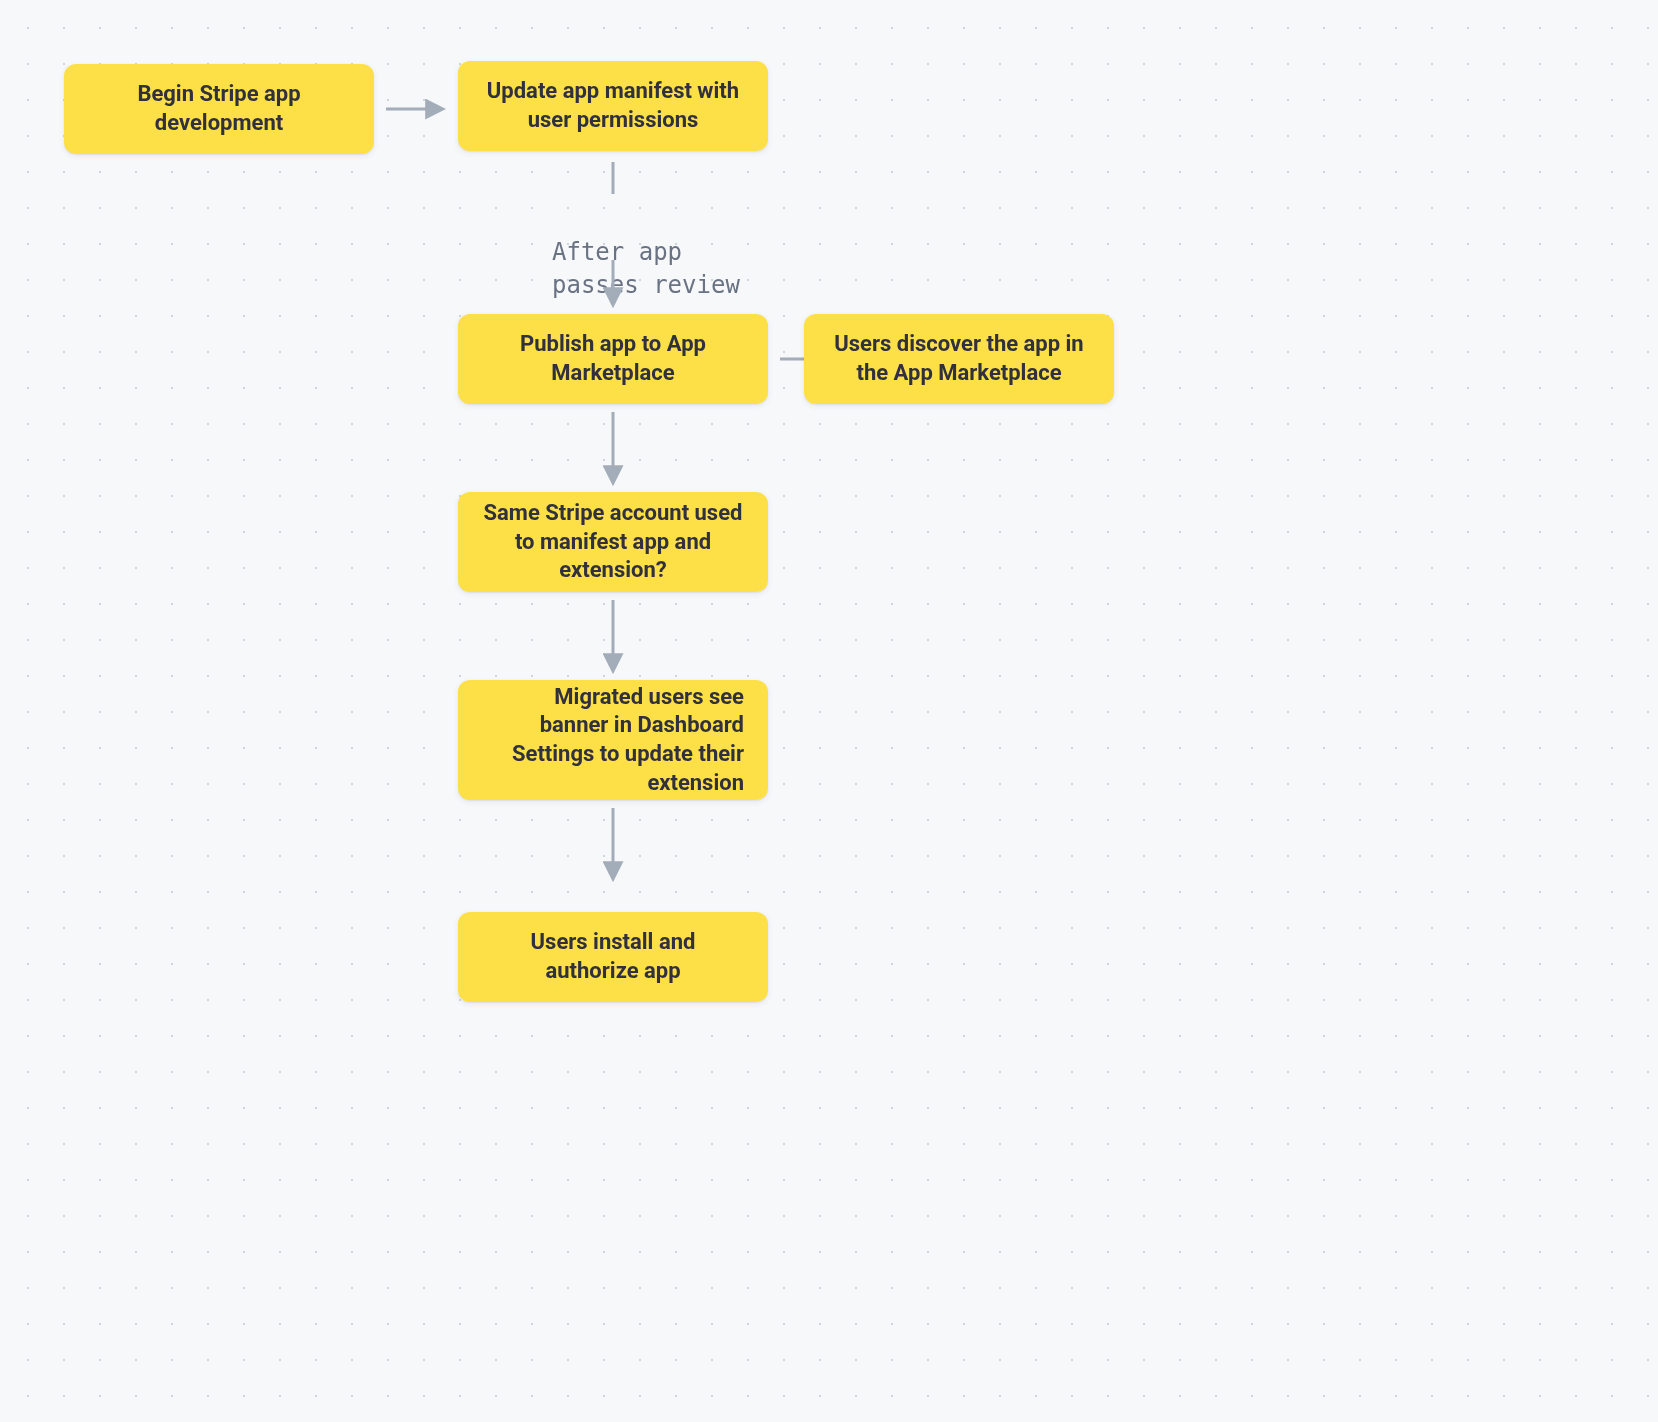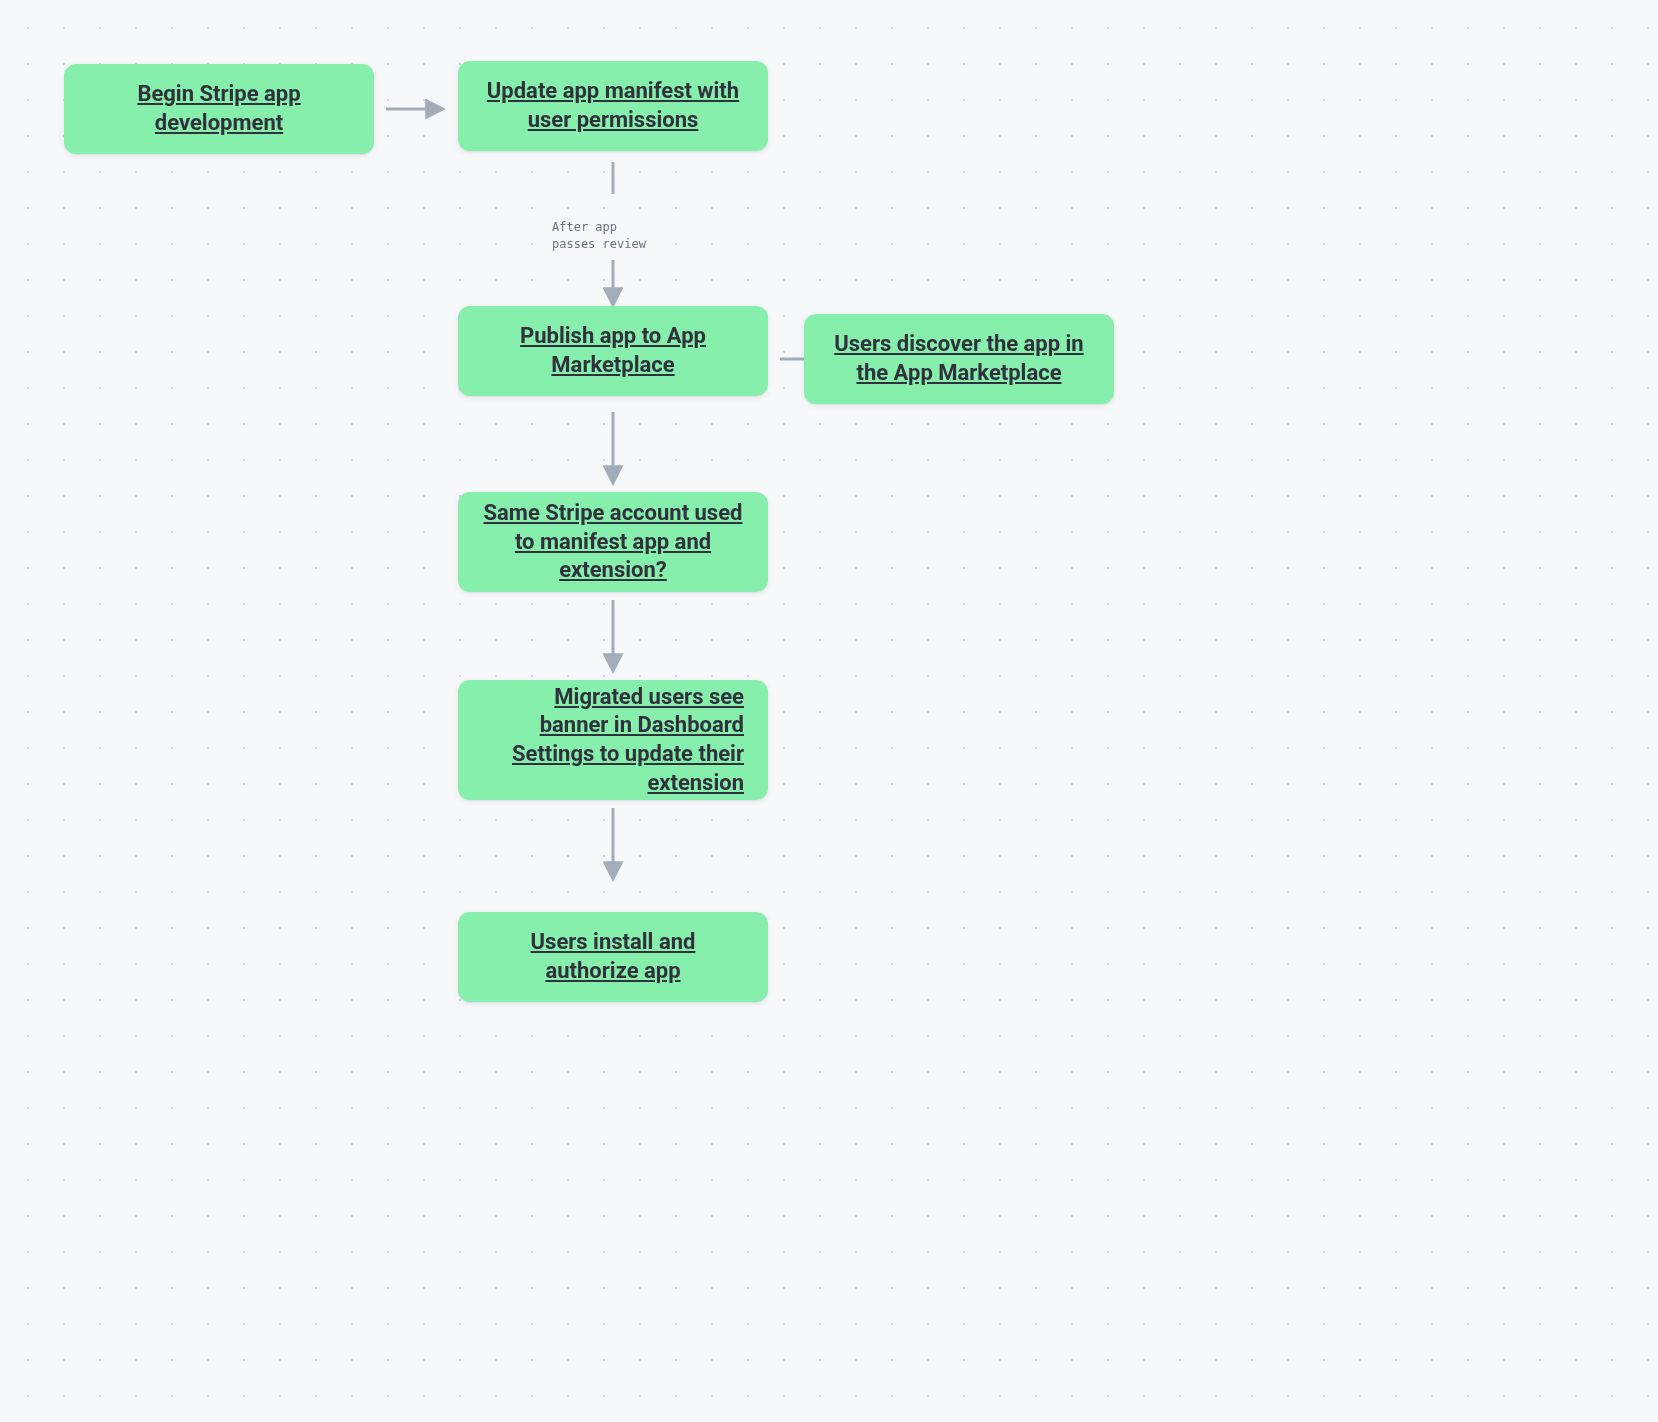--- a/index.html
+++ b/index.html
@@ -8,38 +8,37 @@
     background-color: #f7f8fa;
     background-image: radial-gradient(circle, #d0d4dc 1.5px, transparent 1.5px);
     background-size: 36px 36px;
     background-position: 10px 10px;
     width: 1658px;
     height: 1422px;
     position: relative;
   }
   .node {
     position: absolute;
-    background: #86efac;
+    background: #fde047;
     border-radius: 12px;
     box-shadow: 0 2px 6px rgba(50,50,93,0.08), 0 1px 2px rgba(0,0,0,0.06);
     display: flex;
     align-items: center;
     justify-content: center;
     text-align: center;
     padding: 18px 24px;
     color: #30313d;
     font-weight: 700;
     font-size: 22px;
     line-height: 1.3;
-    text-decoration: underline;
   }
   .annotation {
     position: absolute;
     font-family: ui-monospace, SFMono-Regular, Menlo, Consolas, monospace;
-    font-size: 12px;
+    font-size: 24px;
     color: #6a7383;
     line-height: 1.4;
     text-align: left;
   }
   .connector {
     position: absolute;
   }
   .connector svg { display: block; }
 </style>
 </head>
@@ -79,21 +78,21 @@
   <svg width="22" height="52">
     <defs>
       <marker id="arrowD1" viewBox="0 0 10 10" refX="8" refY="5" markerWidth="7" markerHeight="7" orient="auto-start-reverse">
         <path d="M 0 0 L 10 5 L 0 10 z" fill="#a3acb9"></path>
       </marker>
     </defs>
     <line x1="11" y1="2" x2="11" y2="46" stroke="#a3acb9" stroke-width="3" marker-end="url(#arrowD1)"></line>
   </svg>
 </div>
 
-<div class="node" style="left:458px; top:306px; width:310px; height:90px;">
+<div class="node" style="left:458px; top:314px; width:310px; height:90px;">
   <span>Publish app to App Marketplace</span>
 </div>
 
 <div class="connector" style="left:778px; top:348px; width:64px; height:22px;">
   <svg width="64" height="22">
     <defs>
       <marker id="arrowR2" viewBox="0 0 10 10" refX="8" refY="5" markerWidth="7" markerHeight="7" orient="auto-start-reverse">
         <path d="M 0 0 L 10 5 L 0 10 z" fill="#a3acb9"></path>
       </marker>
     </defs>

